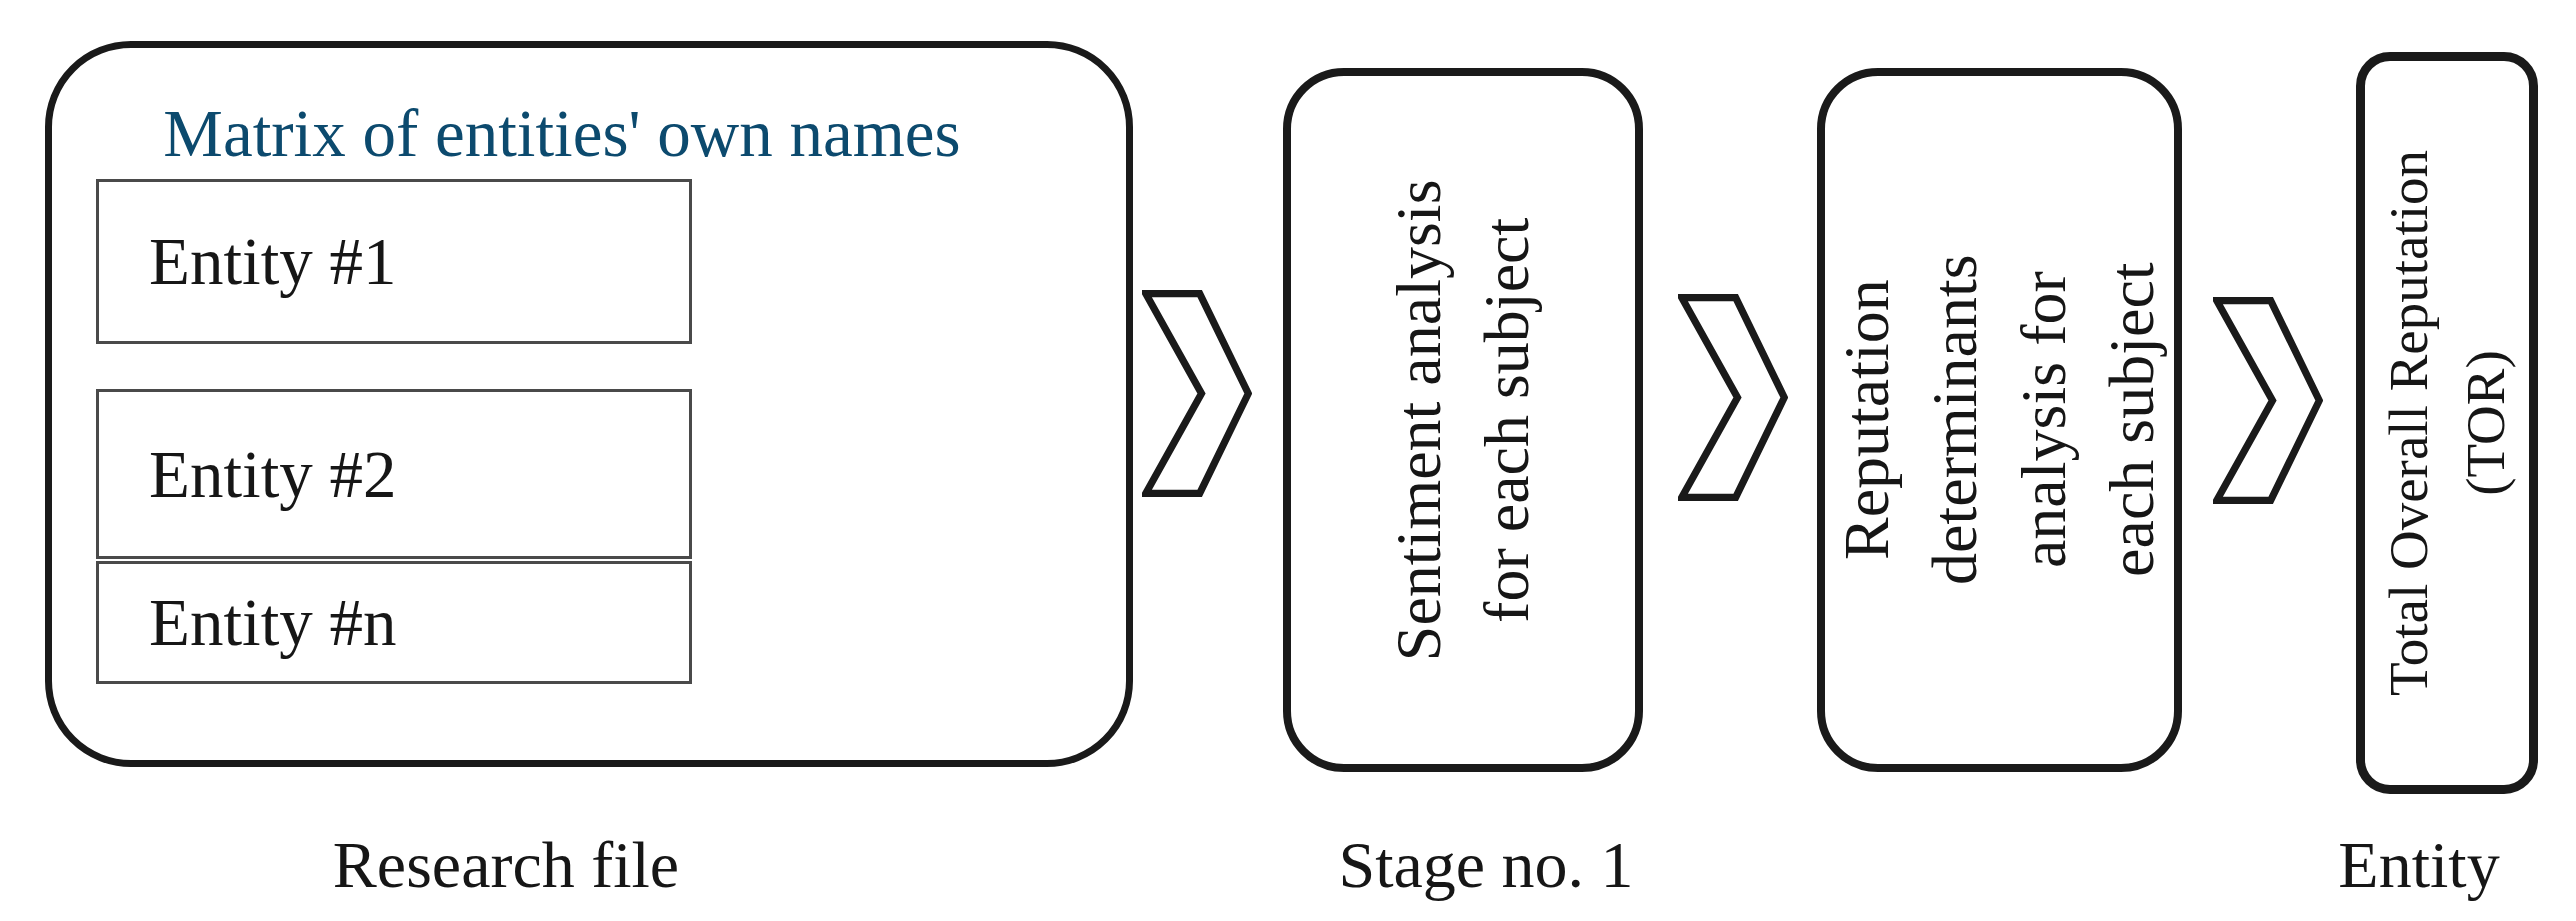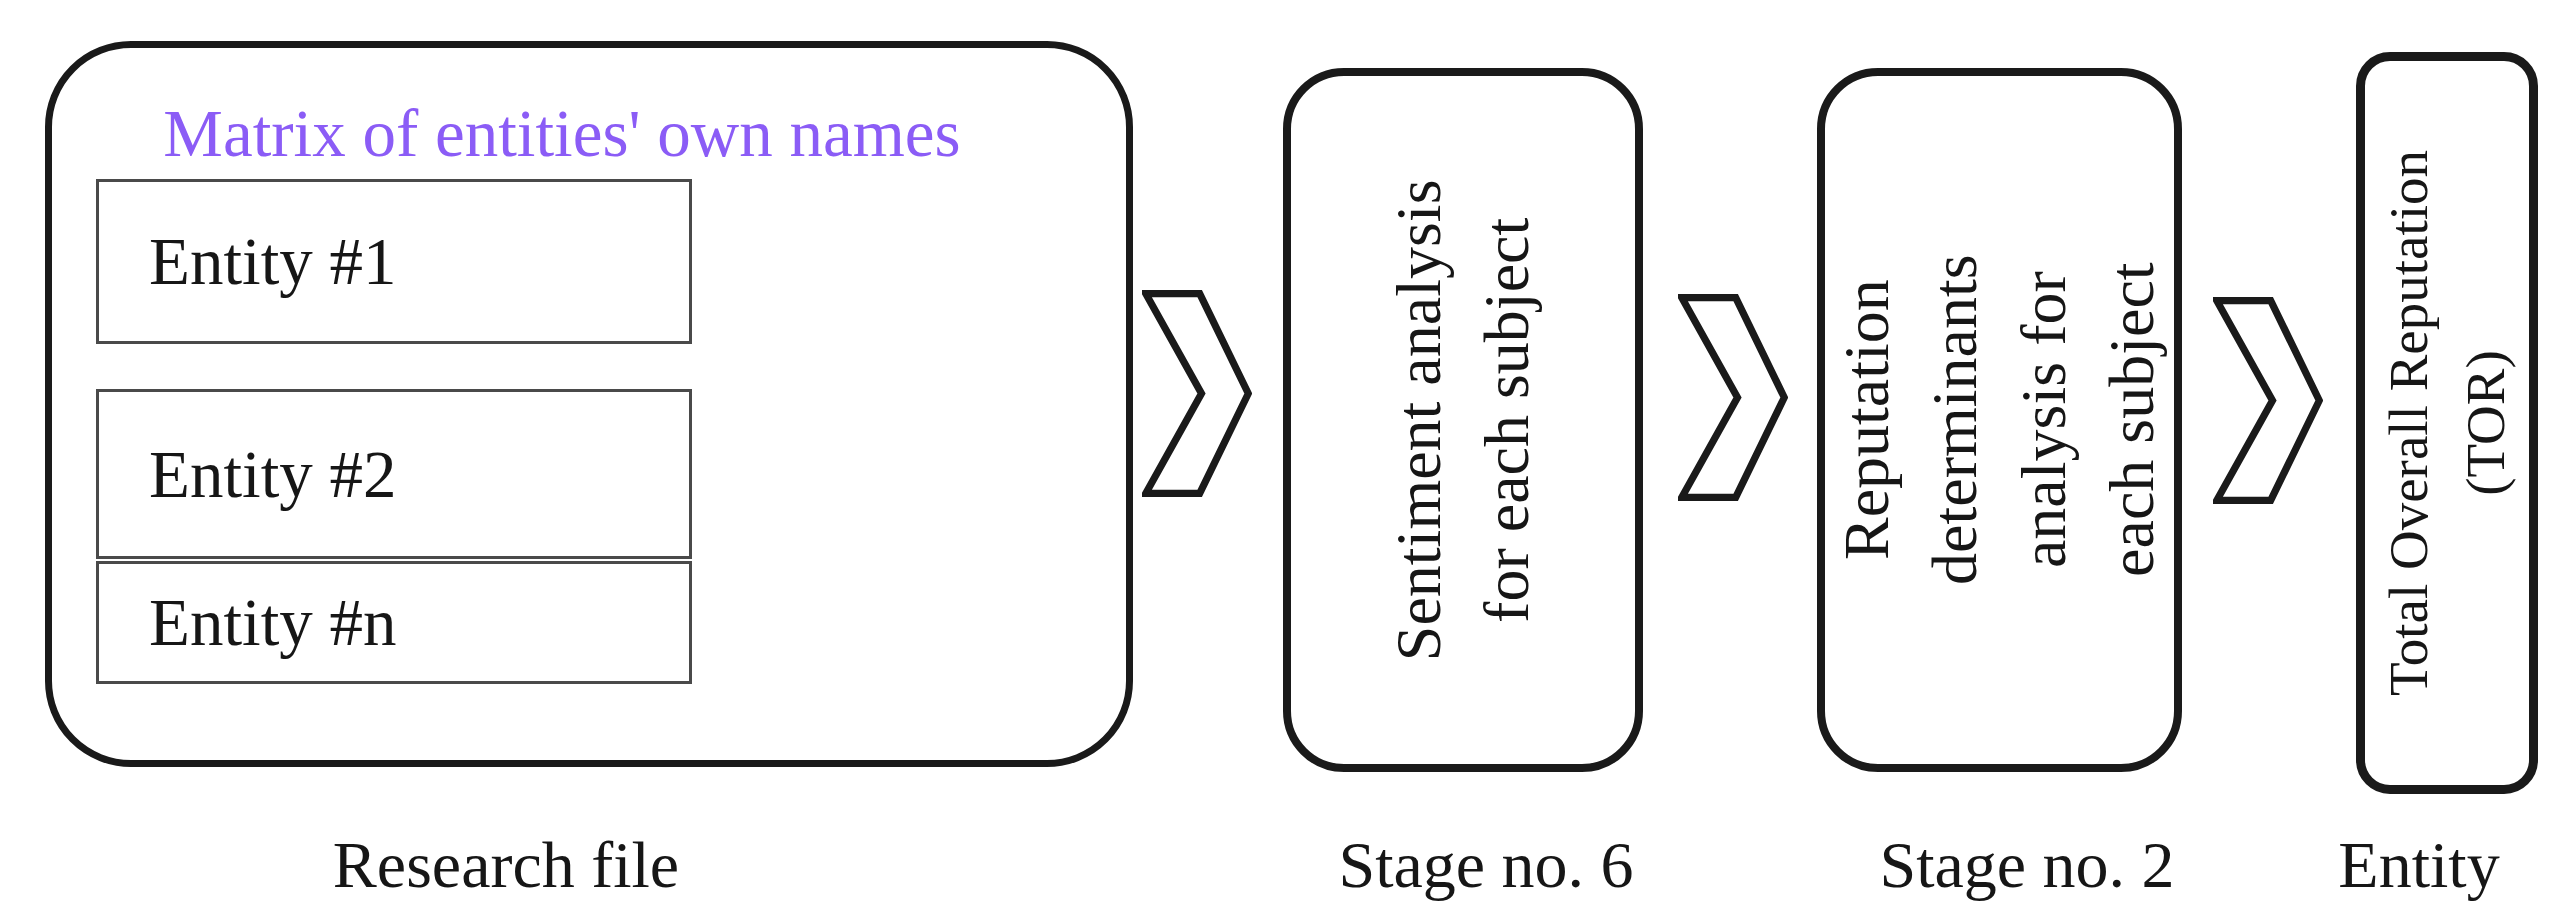--- a/index.html
+++ b/index.html
@@ -26,21 +26,21 @@
     border-radius: 86px;
     box-sizing: border-box;
     background: #ffffff;
   }
   .big-title {
     position: absolute;
     left: 0; right: 54px; top: 50px;
     text-align: center;
     font-size: 67px;
     line-height: 1.05;
-    color: #8b5cf6;
+    color: #0c4a6e;
     white-space: nowrap;
   }
   .entity-box {
     position: absolute;
     left: 44px;
     width: 596px;
     border: 3.6px solid #4a4a4a;
     box-sizing: border-box;
     background: #ffffff;
     display: flex;
@@ -158,18 +158,17 @@
       <polygon points="4,4 64,4 118,115 64,226 4,226 66,115" fill="#ffffff" stroke="#1a1a1a" stroke-width="8"></polygon>
     </svg>
   </div>
 
   <div class="stage-box ranking">
     <span class="vtext">Total Overall Reputation
 (TOR)</span>
   </div>
 
   <div class="caption research">Research file</div>
-  <div class="caption stage1c">Stage no. 6</div>
-  <div class="caption stage2c">Stage no. 2</div>
+  <div class="caption stage1c">Stage no. 1</div>
   <div class="caption rankingc">Entity</div>
 
 </div>
 
 
 </body></html>

